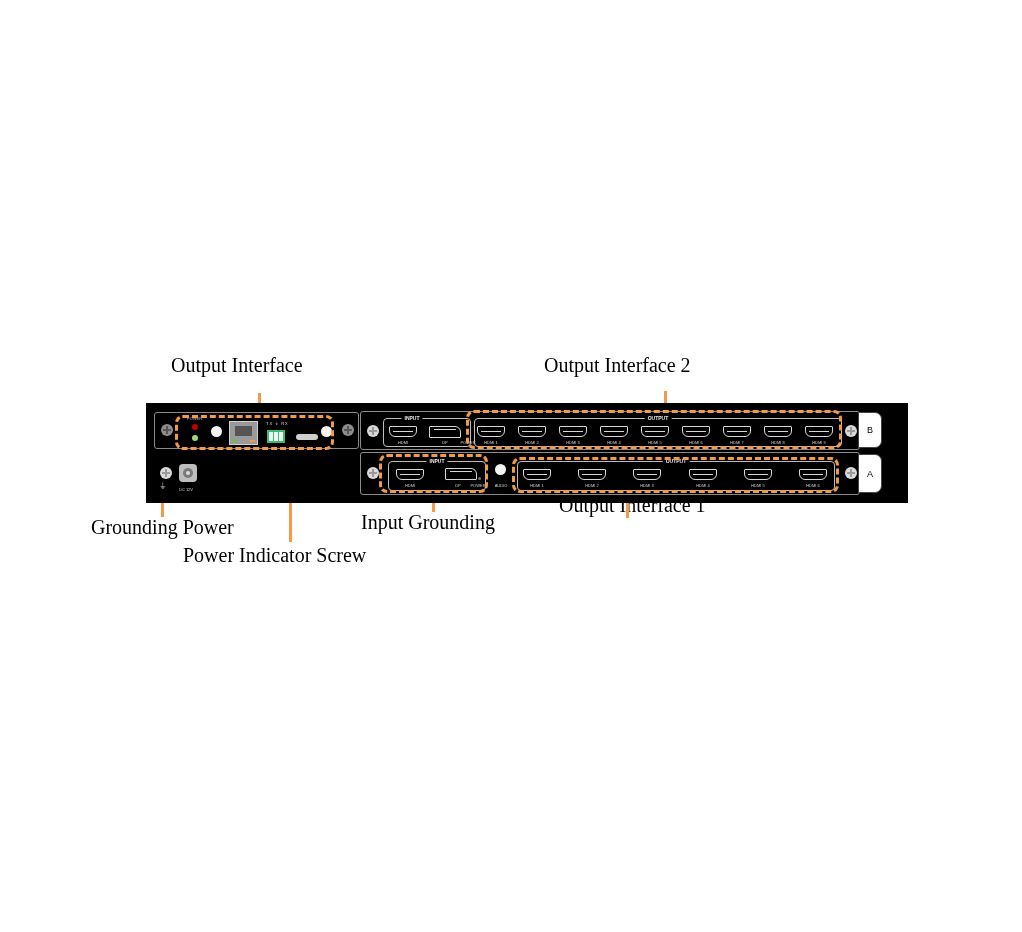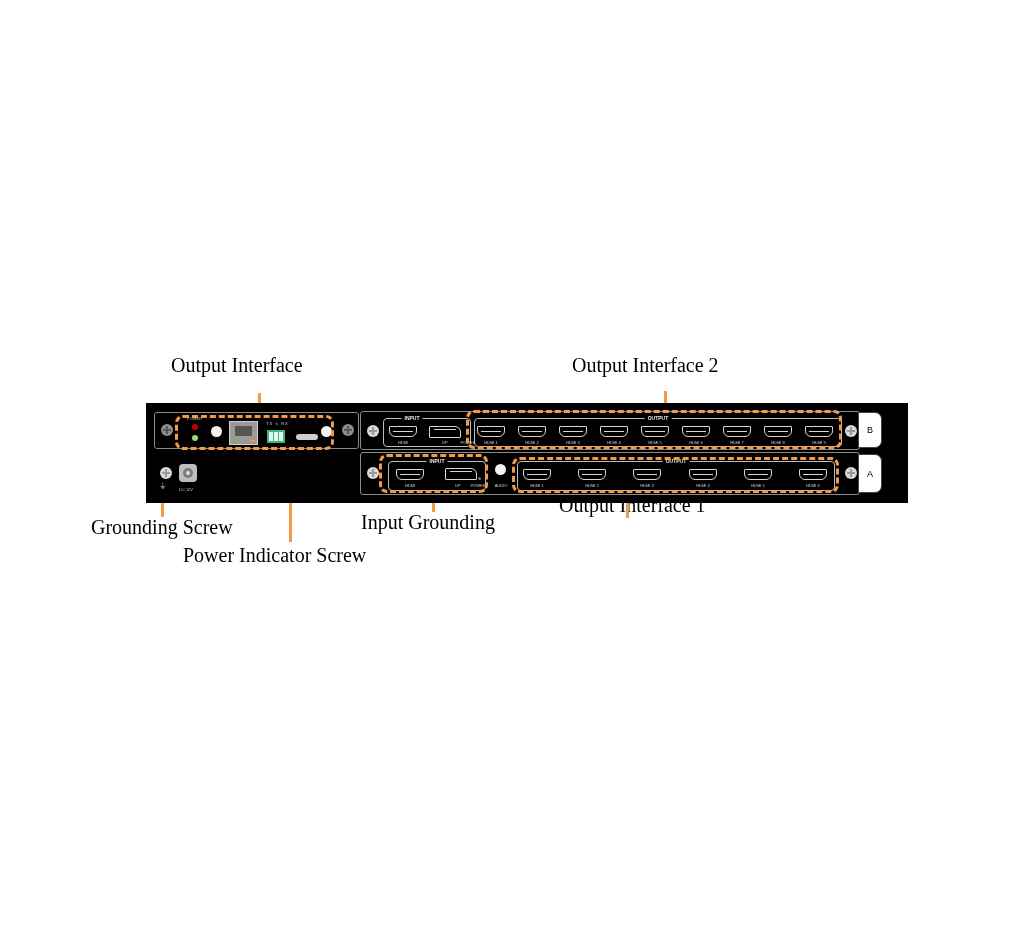--- a/index.html
+++ b/index.html
@@ -22,22 +22,22 @@
   .plabel{position:absolute;font-family:"Liberation Sans",sans-serif;font-size:4px;color:#cfcfcf;white-space:nowrap;transform:translateX(-50%);}
   .grp{position:absolute;border:1px solid #bdbdbd;border-radius:4px;}
   .grptitle{position:absolute;font-family:"Liberation Sans",sans-serif;font-size:5px;font-weight:bold;color:#e8e8e8;background:#000;padding:0 3px;transform:translateX(-50%);}
   .tab{position:absolute;background:#fff;border:1px solid #444;border-radius:0 7px 7px 0;font-family:"Liberation Sans",sans-serif;font-size:9px;color:#000;display:flex;align-items:center;justify-content:center;}
   .wled{position:absolute;width:11px;height:11px;border-radius:50%;background:#f4f4f4;}
 </style>
 </head>
 <body>
 
 <div class="label" style="left:171px;top:355px;">Output Interface</div>
-<div class="label" style="left:572px;top:355px;">Output Interface 2</div>
-<div class="label" style="left:91px;top:517px;">Grounding Screw</div>
+<div class="label" style="left:544px;top:355px;">Output Interface 2</div>
+<div class="label" style="left:91px;top:517px;">Grounding Power</div>
 <div class="label" style="left:183px;top:545px;">Power Indicator Screw</div>
 <div class="label" style="left:361px;top:512px;">Input Grounding</div>
 <div class="label" style="left:546px;top:495px;margin-left:13px;">Output Interface 1</div>
 
 <div class="leader" style="left:258px;top:393px;width:3px;height:20px;"></div>
 <div class="leader" style="left:664px;top:391px;width:3px;height:20px;"></div>
 <div class="leader" style="left:161px;top:497px;width:3px;height:20px;"></div>
 <div class="leader" style="left:199px;top:473px;width:93px;height:3px;"></div>
 <div class="leader" style="left:289px;top:473px;width:3px;height:69px;"></div>
 <div class="leader" style="left:432px;top:490px;width:3px;height:22px;"></div>

